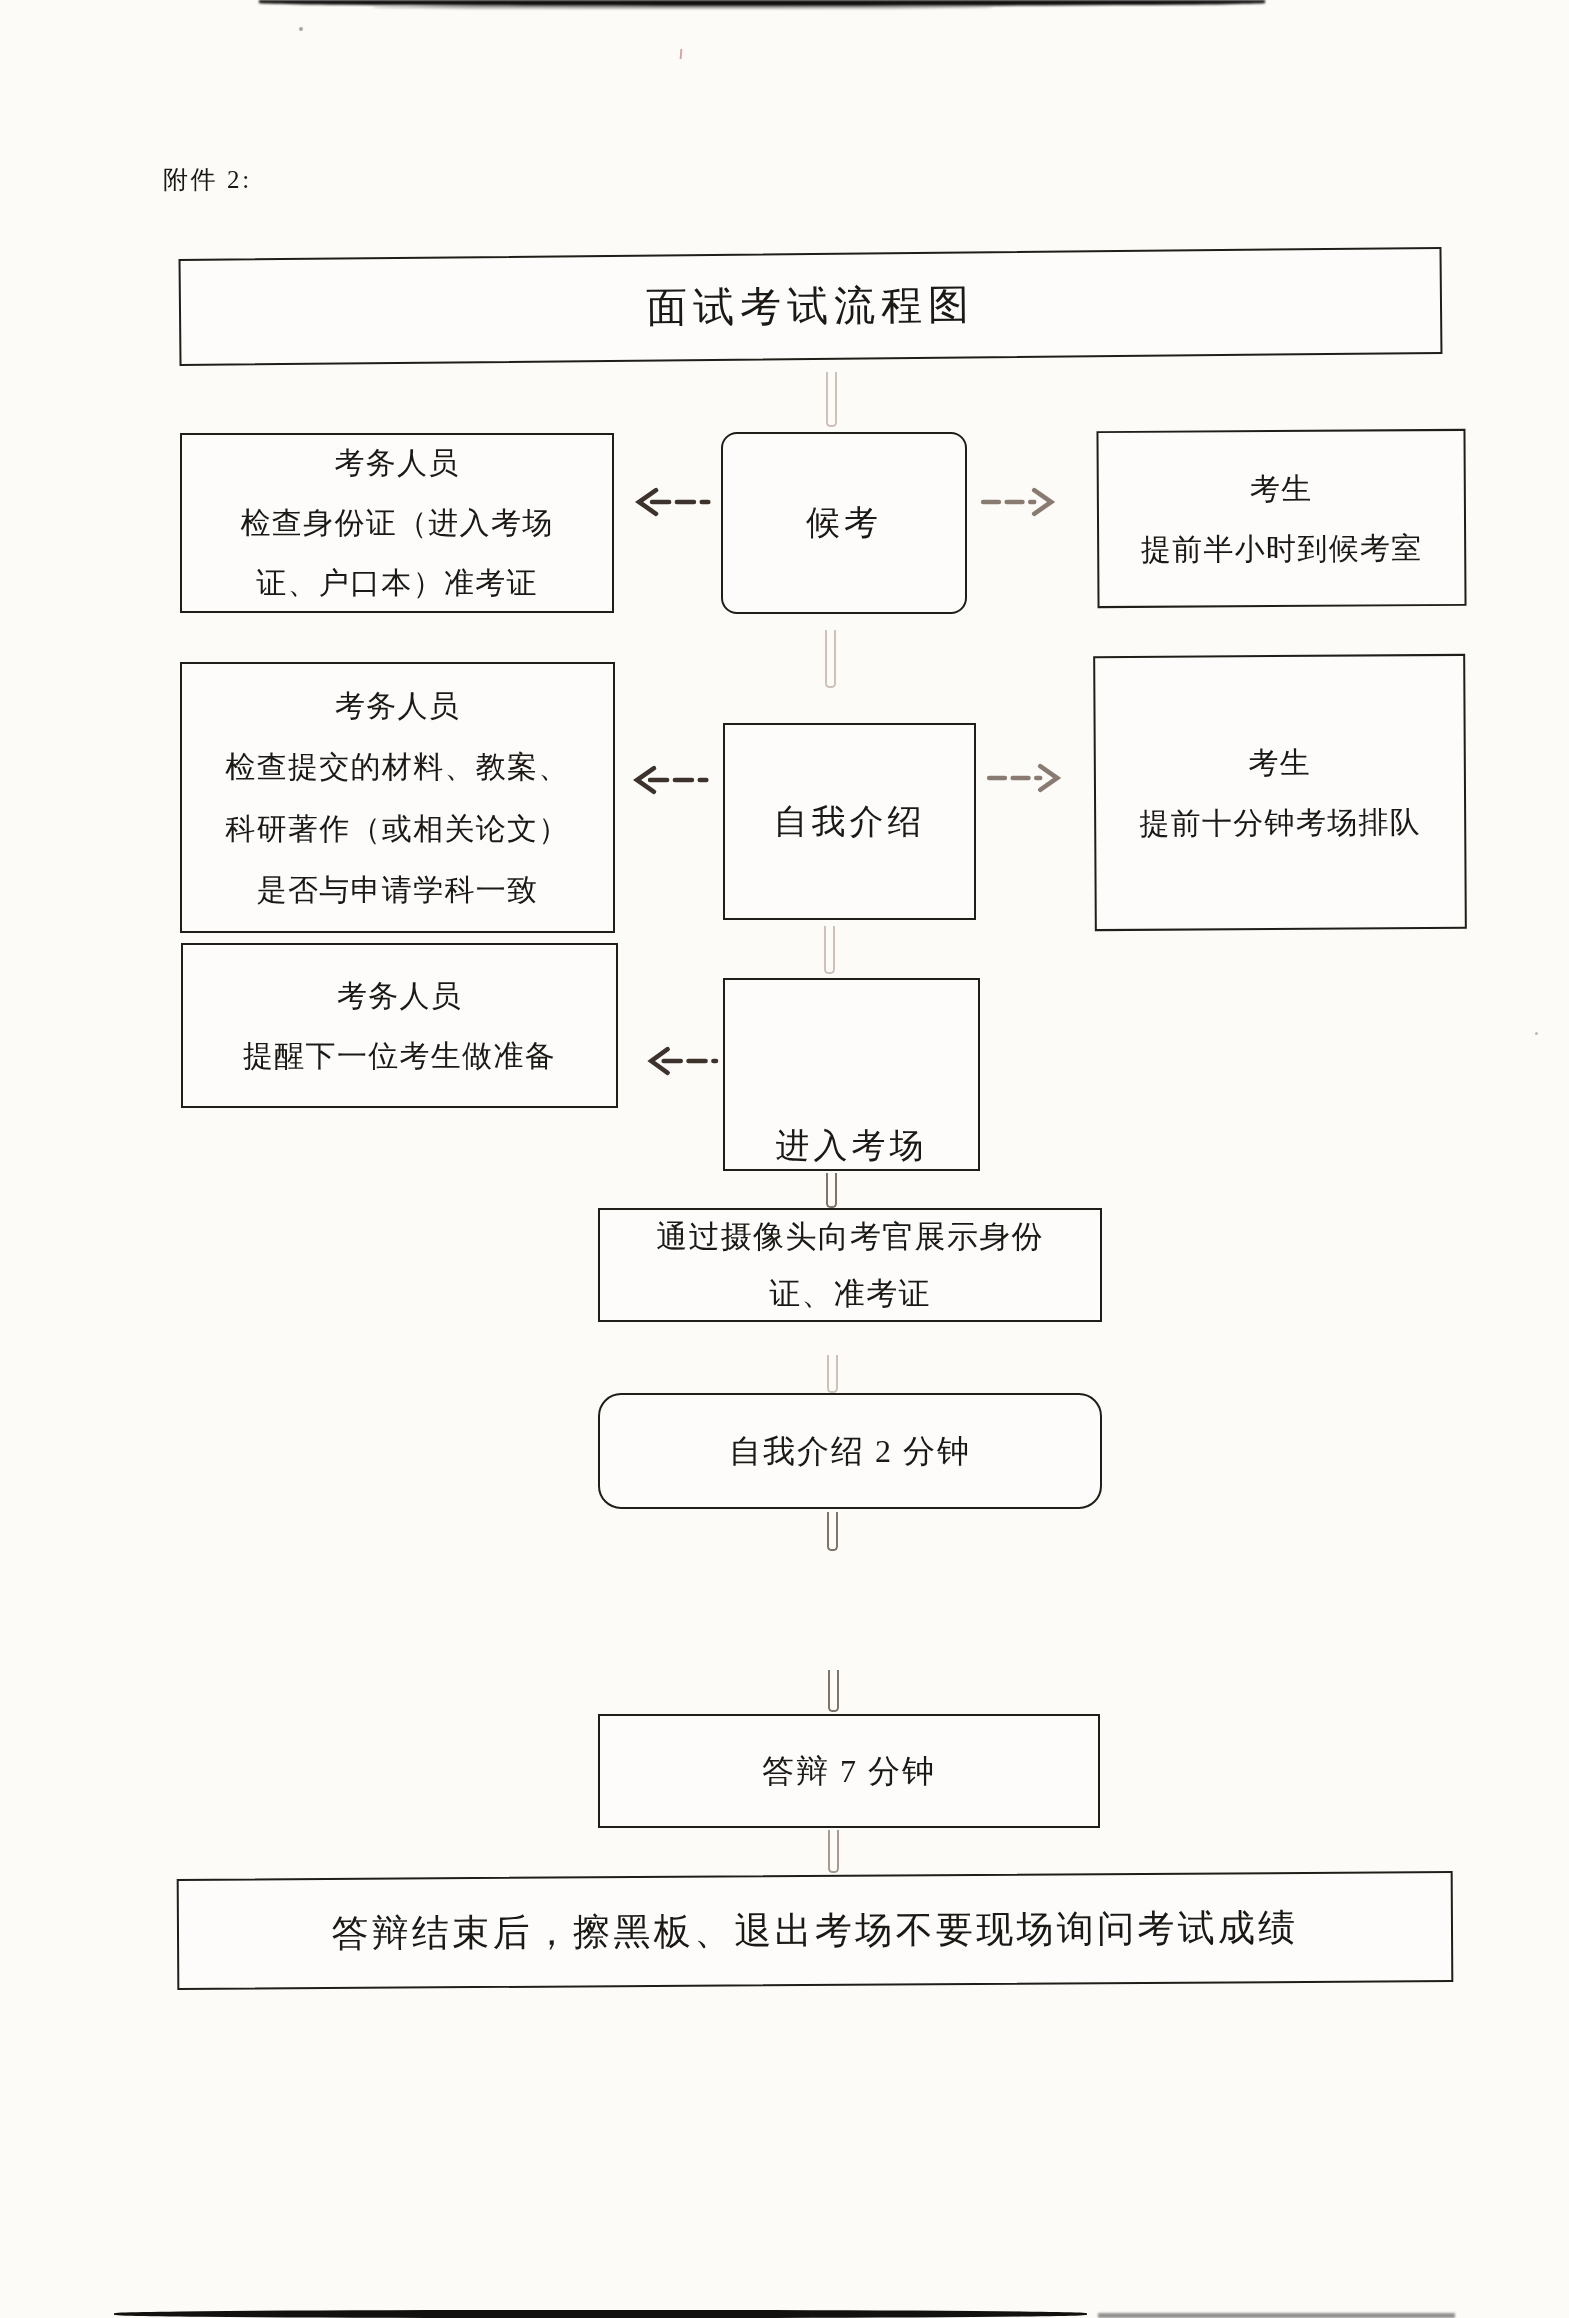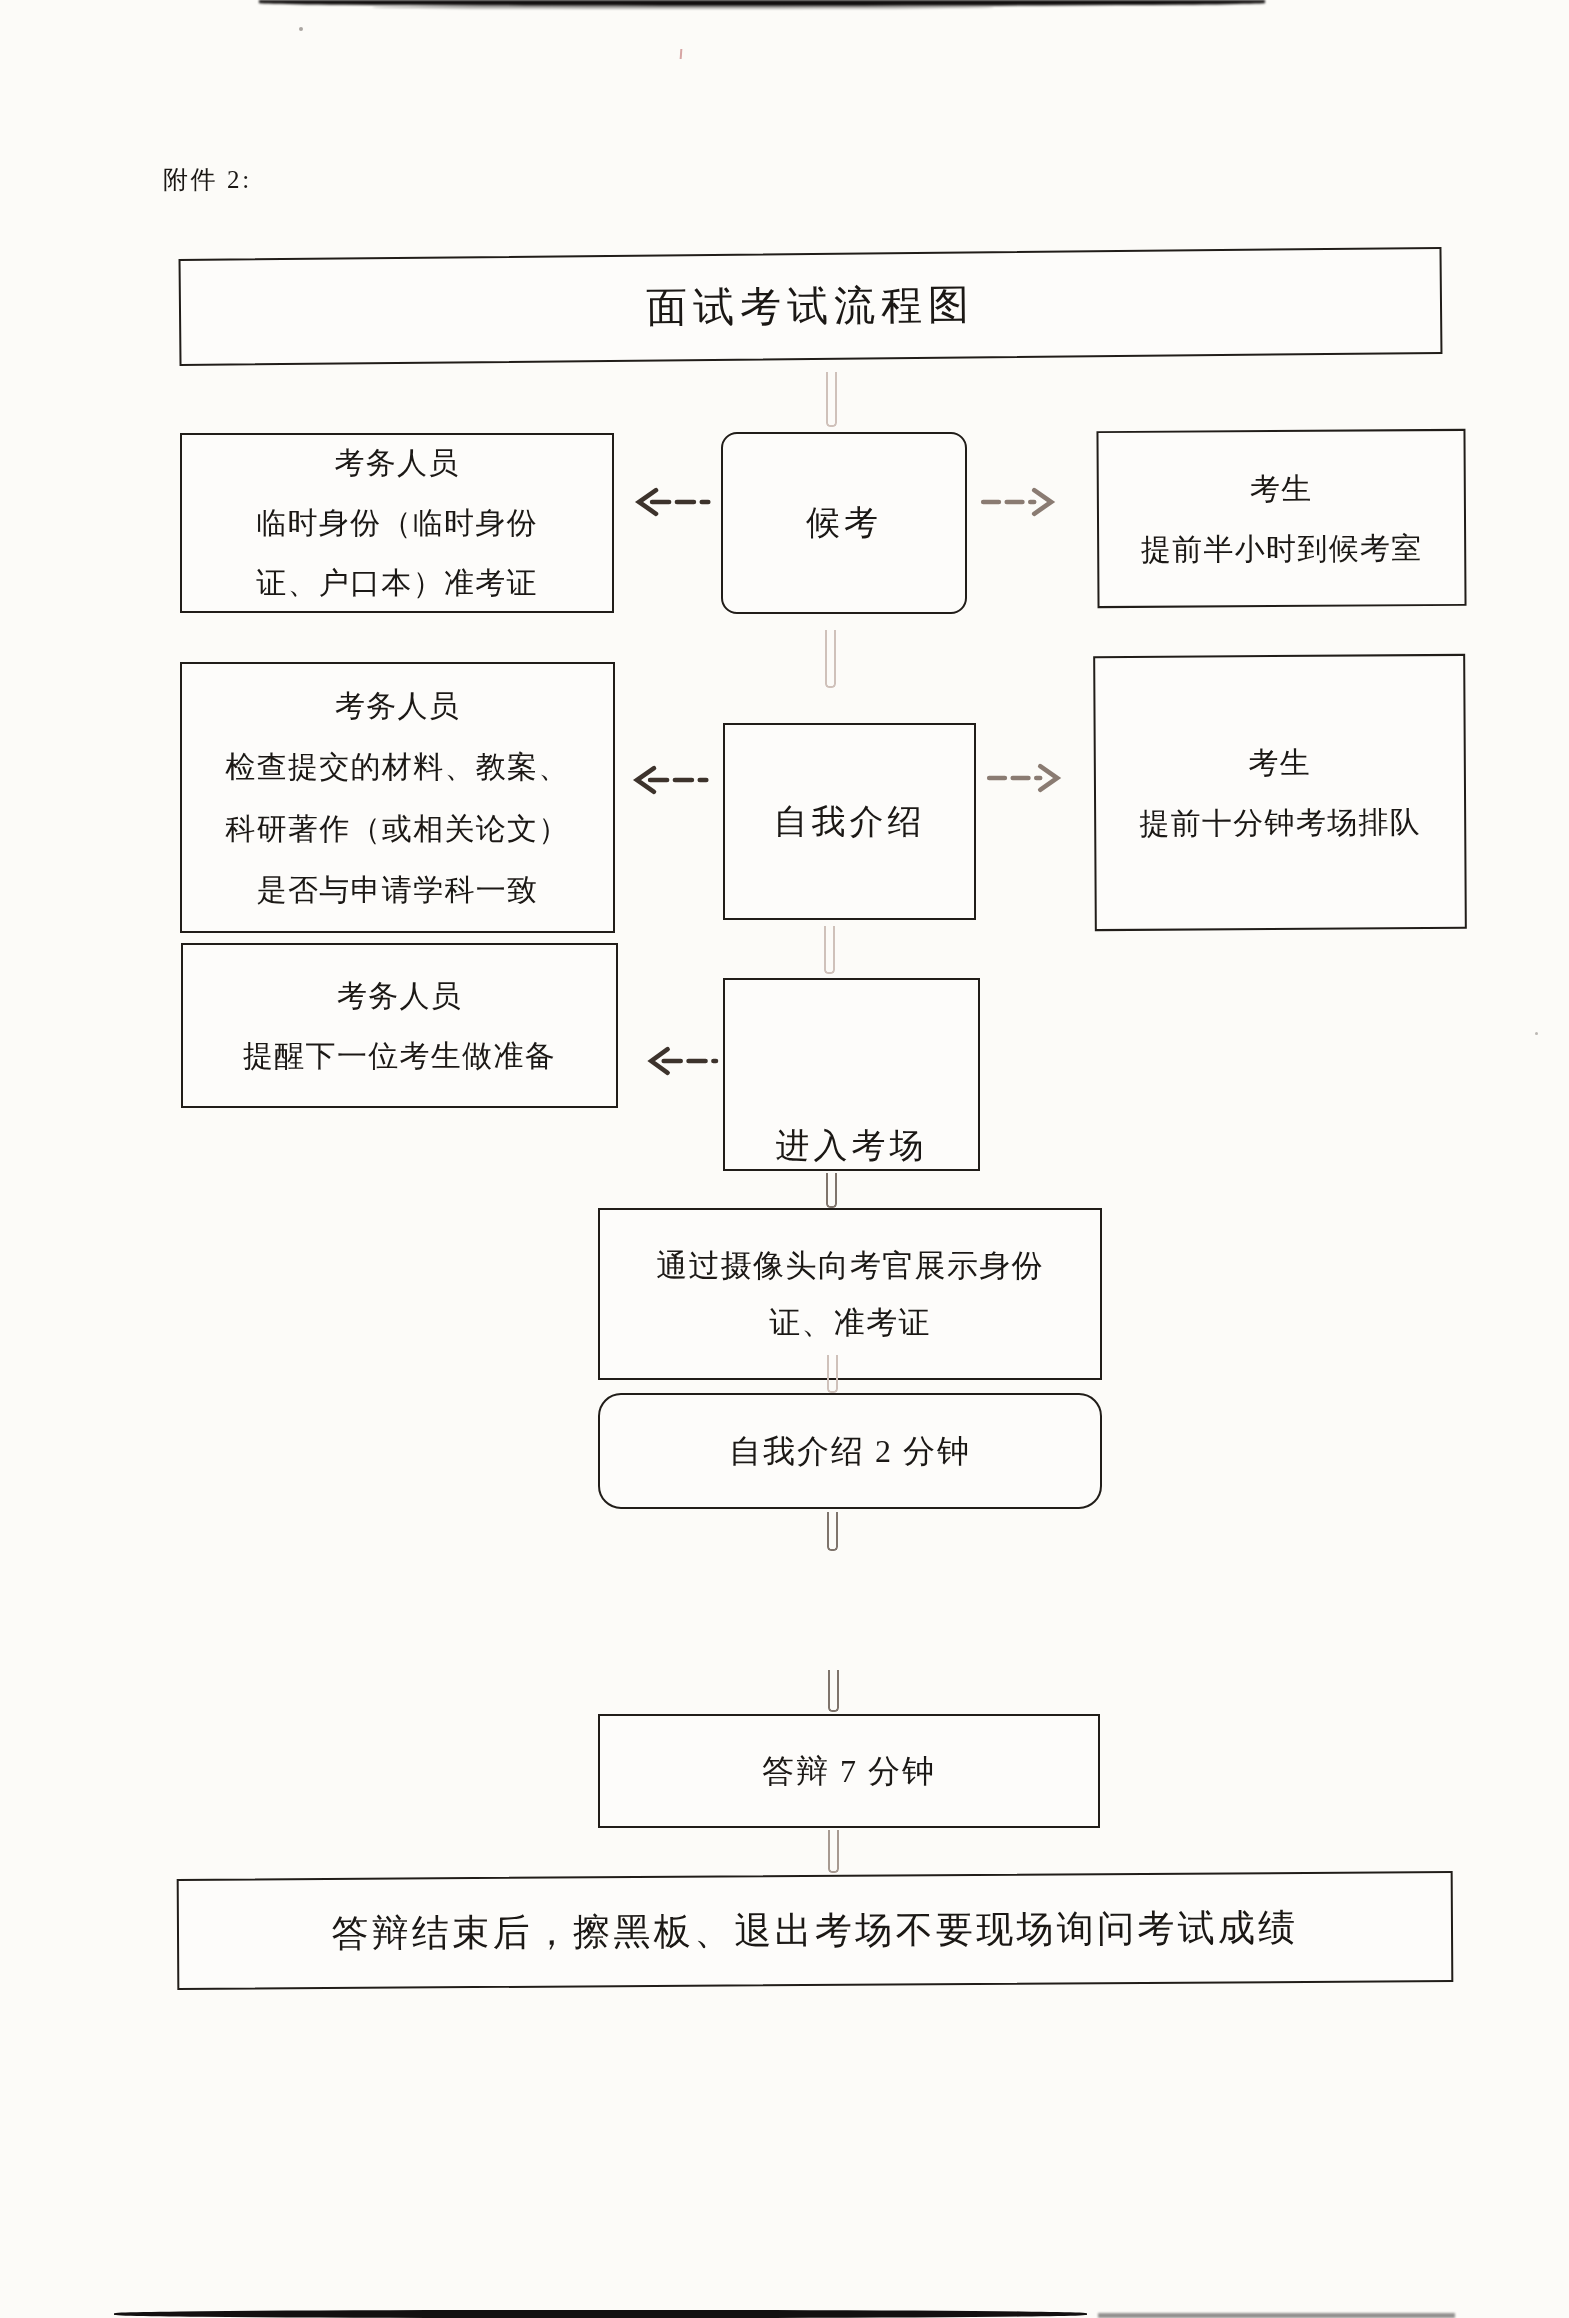--- a/index.html
+++ b/index.html
@@ -65,21 +65,21 @@
 
   <div class="fbox t1" style="left:179px;top:253px;width:1263px;height:107px;">
     <div class="title-text">面试考试流程图</div>
   </div>
 
   <div class="vconn vc-light" style="left:826px;top:372px;height:53px;"></div>
 
   <div class="fbox" style="left:180px;top:433px;width:434px;height:180px;">
     <div class="box-text">
       <div class="ln">考务人员</div>
-      <div class="ln">临时身份（临时身份</div>
+      <div class="ln">检查身份证（进入考场</div>
       <div class="ln">证、户口本）准考证</div>
     </div>
   </div>
 
   <svg class="arrow" style="left:632px;top:485px;" width="82" height="34" viewBox="0 0 124 52">
     <path d="M36 8 L10 26 L36 44" fill="none" stroke="#3d332c" stroke-width="7" stroke-linecap="round"></path>
     <line x1="30" y1="26" x2="116" y2="26" stroke="#3d332c" stroke-width="7" stroke-dasharray="26 12" stroke-linecap="round"></line>
   </svg>
 
   <div class="fbox" style="left:721px;top:432px;width:246px;height:182px;border-radius:16px;">
@@ -143,21 +143,21 @@
     <path d="M34 8 L9 26 L34 44" fill="none" stroke="#3d332c" stroke-width="7" stroke-linecap="round"></path>
     <line x1="28" y1="26" x2="108" y2="26" stroke="#3d332c" stroke-width="7" stroke-dasharray="26 12" stroke-linecap="round"></line>
   </svg>
 
   <div class="fbox" style="left:723px;top:978px;width:257px;height:193px;justify-content:flex-end;">
     <div class="center-label">进入考场</div>
   </div>
 
   <div class="vconn vc-dark" style="left:826px;top:1173px;height:33px;"></div>
 
-  <div class="fbox" style="left:598px;top:1208px;width:504px;height:172px;">
+  <div class="fbox" style="left:598px;top:1208px;width:504px;height:114px;">
     <div class="box-text" style="font-size:31px;line-height:1.85;">
       <div class="ln">通过摄像头向考官展示身份</div>
       <div class="ln">证、准考证</div>
     </div>
   </div>
 
   <div class="vconn vc-light" style="left:827px;top:1355px;height:36px;"></div>
 
   <div class="fbox" style="left:598px;top:1393px;width:504px;height:116px;border-radius:23px;">
     <div class="step-label">自我介绍 2 分钟</div>

